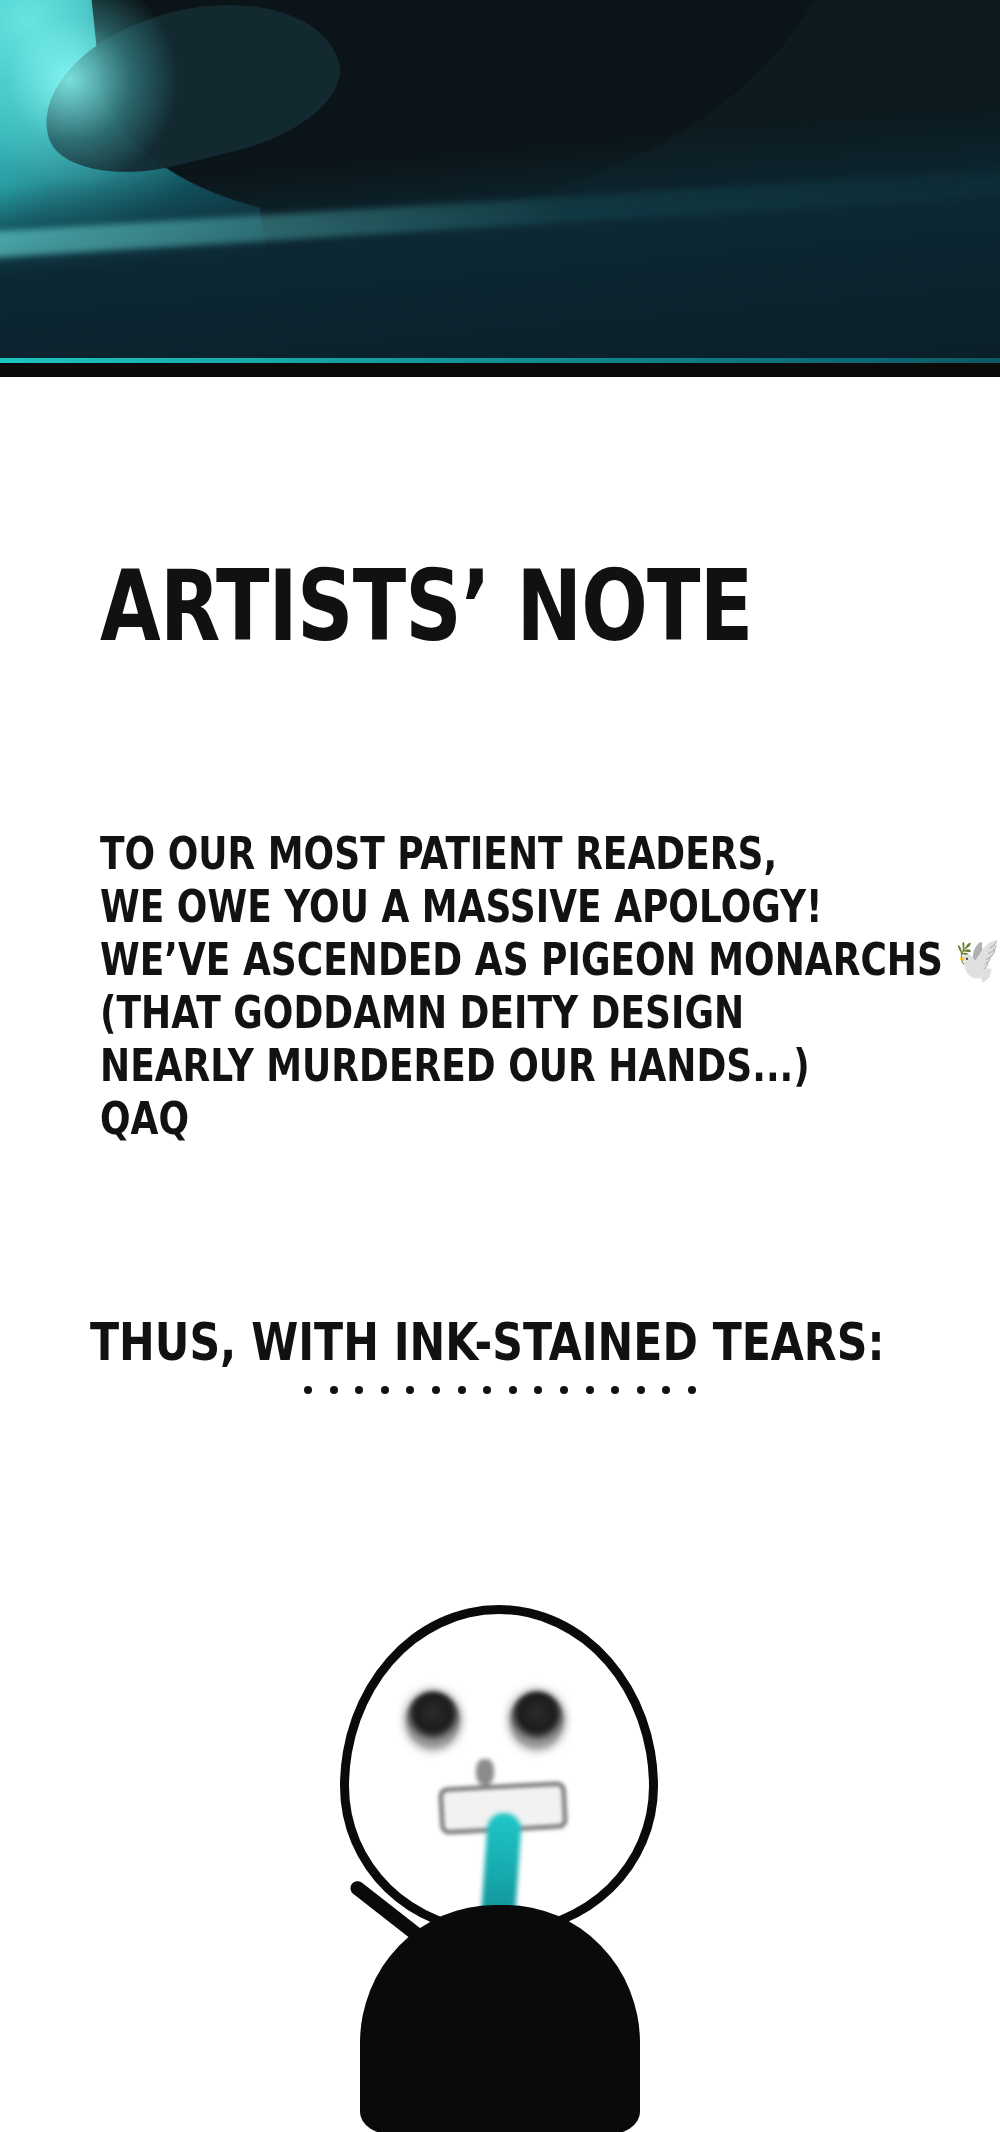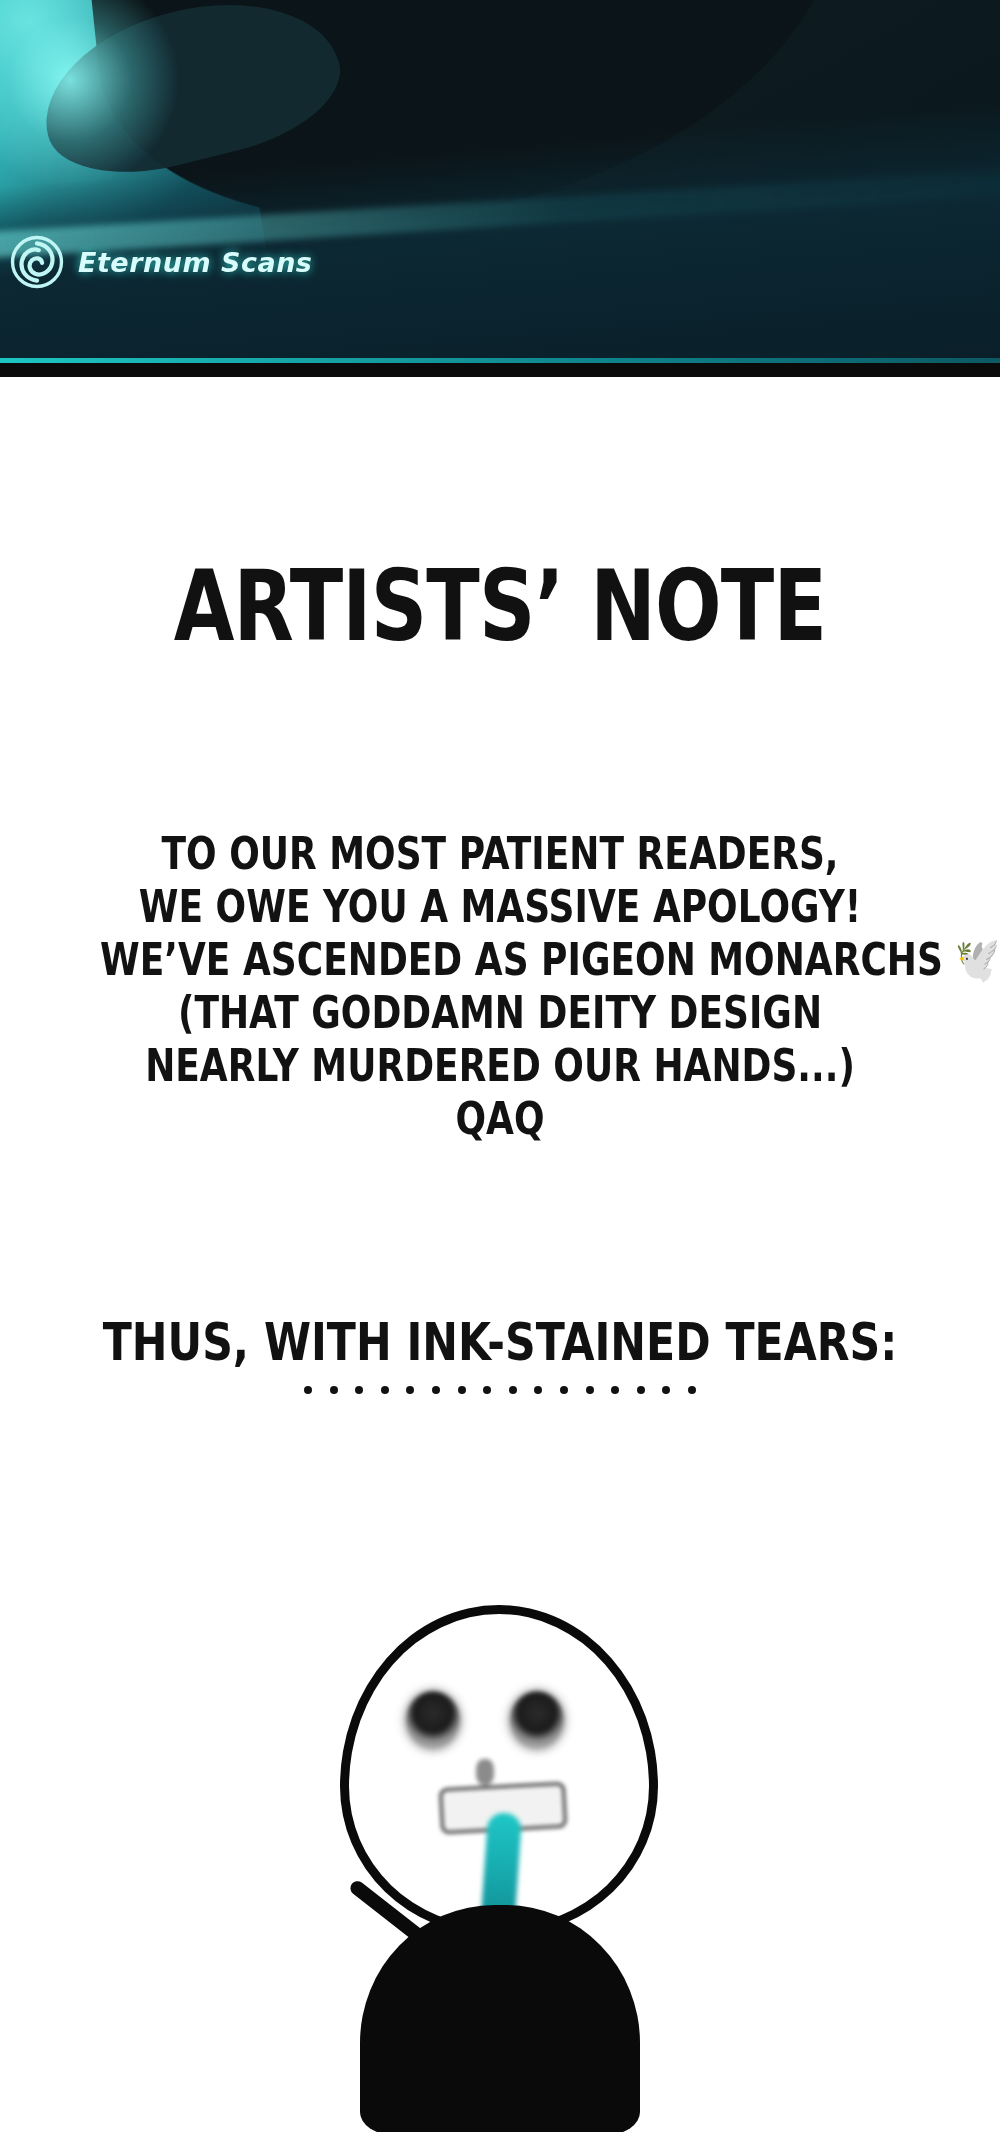--- a/index.html
+++ b/index.html
@@ -125,21 +125,21 @@
     letter-spacing: .5px;
     text-shadow: 0 0 10px rgba(60,230,225,0.85), 0 0 3px rgba(0,0,0,.5);
   }
 
   
   .note {
     position: absolute;
     left: 0;
     top: 377px;
     width: 1000px;
-    text-align: center;
+    text-align: left;
   }
 
   .note-title {
     margin-top: 180px;
     font-family: "DejaVu Sans", sans-serif;
     font-weight: 700;
     font-size: 98px;
     line-height: 1;
     letter-spacing: -1px;
     color: #111111;
@@ -285,28 +285,20 @@
 
   <div class="art-panel">
     <div class="art-bg"></div>
     <div class="art-shape-c"></div>
     <div class="art-shape-a"></div>
     <div class="art-shape-b"></div>
     <div class="art-shape-d"></div>
     <div class="art-streak"></div>
     <div class="art-glow"></div>
 
-    <div class="watermark">
-      <svg class="watermark-logo" viewBox="0 0 64 64">
-        <circle cx="32" cy="32" r="29" fill="none" stroke="#bff6f4" stroke-width="4"></circle>
-        <path d="M32 10 C45 12 52 22 50 33 C48 43 38 49 30 46 C23 43 21 35 26 30 C30 26 37 27 38 33" fill="none" stroke="#bff6f4" stroke-width="5" stroke-linecap="round"></path>
-        <path d="M32 54 C19 52 12 42 14 31 C16 21 26 15 34 18" fill="none" stroke="#bff6f4" stroke-width="5" stroke-linecap="round"></path>
-      </svg>
-      <div class="watermark-text">Eternum Scans</div>
-    </div>
 
     <div class="art-bottom-glow"></div>
     <div class="art-bottom-line"></div>
   </div>
 
   <div class="note">
 
     <div class="note-title">ARTISTS’ NOTE</div>
 
     <div class="note-body">

